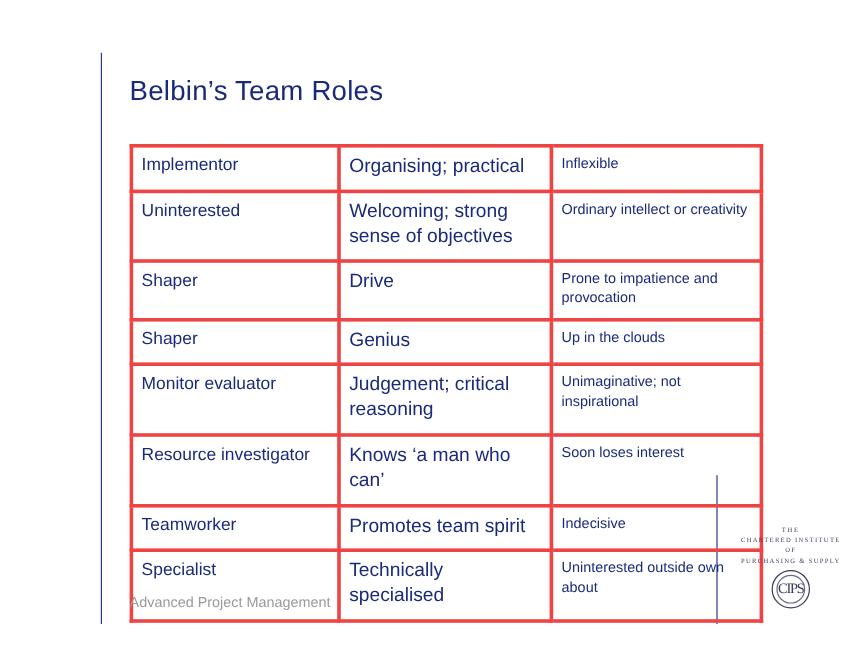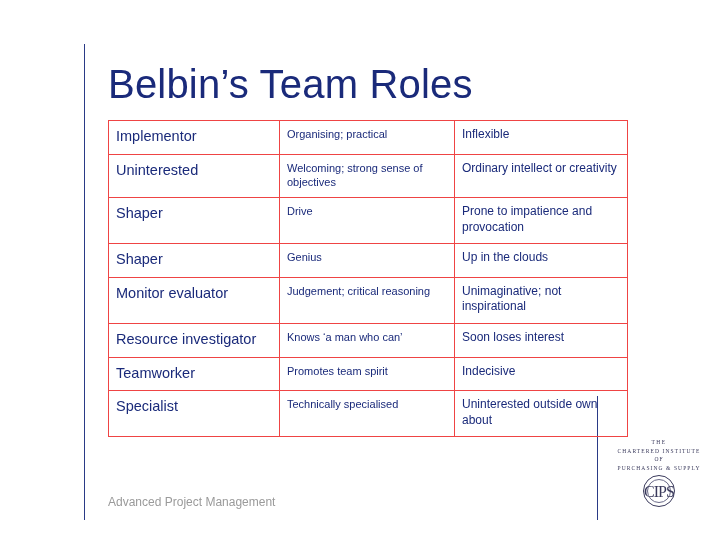--- a/index.html
+++ b/index.html
@@ -31,49 +31,49 @@
     width: 1px;
     height: 124px;
     background: #2a3a86;
   }
 
   
   .slide-title {
     position: absolute;
     left: 108px;
     top: 62px;
-    font-size: 40px;
+    font-size: 23px;
     color: #1a2a7a;
     letter-spacing: 0.2px;
     white-space: nowrap;
   }
 
   
   .roles-table {
     position: absolute;
     left: 108px;
     top: 120px;
     width: 476px;
     border-collapse: collapse;
     table-layout: fixed;
   }
   .roles-table td {
-    border: 1px solid #ef4444;
+    border: 3px solid #ef4444;
     vertical-align: top;
     padding: 6px 7px 8px 7px;
     color: #1a2a7a;
   }
   .roles-table td.col-role {
     width: 156px;
     font-size: 14.5px;
     line-height: 1.28;
   }
   .roles-table td.col-strength {
     width: 160px;
-    font-size: 11px;
+    font-size: 16px;
     line-height: 1.3;
   }
   .roles-table td.col-weakness {
     width: 158px;
     font-size: 12px;
     line-height: 1.3;
   }
 
   
   .footer-text {
@@ -116,21 +116,21 @@
     left: 3px;
     top: 3px;
     right: 3px;
     bottom: 3px;
     border: 1px solid #6a6a88;
     border-radius: 50%;
   }
   .logo-mark-letters {
     position: absolute;
     left: 0; right: 0; top: 7px;
-    font-size: 16px;
+    font-size: 12px;
     font-family: "Liberation Serif", serif;
     letter-spacing: -1px;
   }
 </style>
 </head>
 <body>
 
 <div class="rule-left"></div>
 <div class="rule-right"></div>
 

